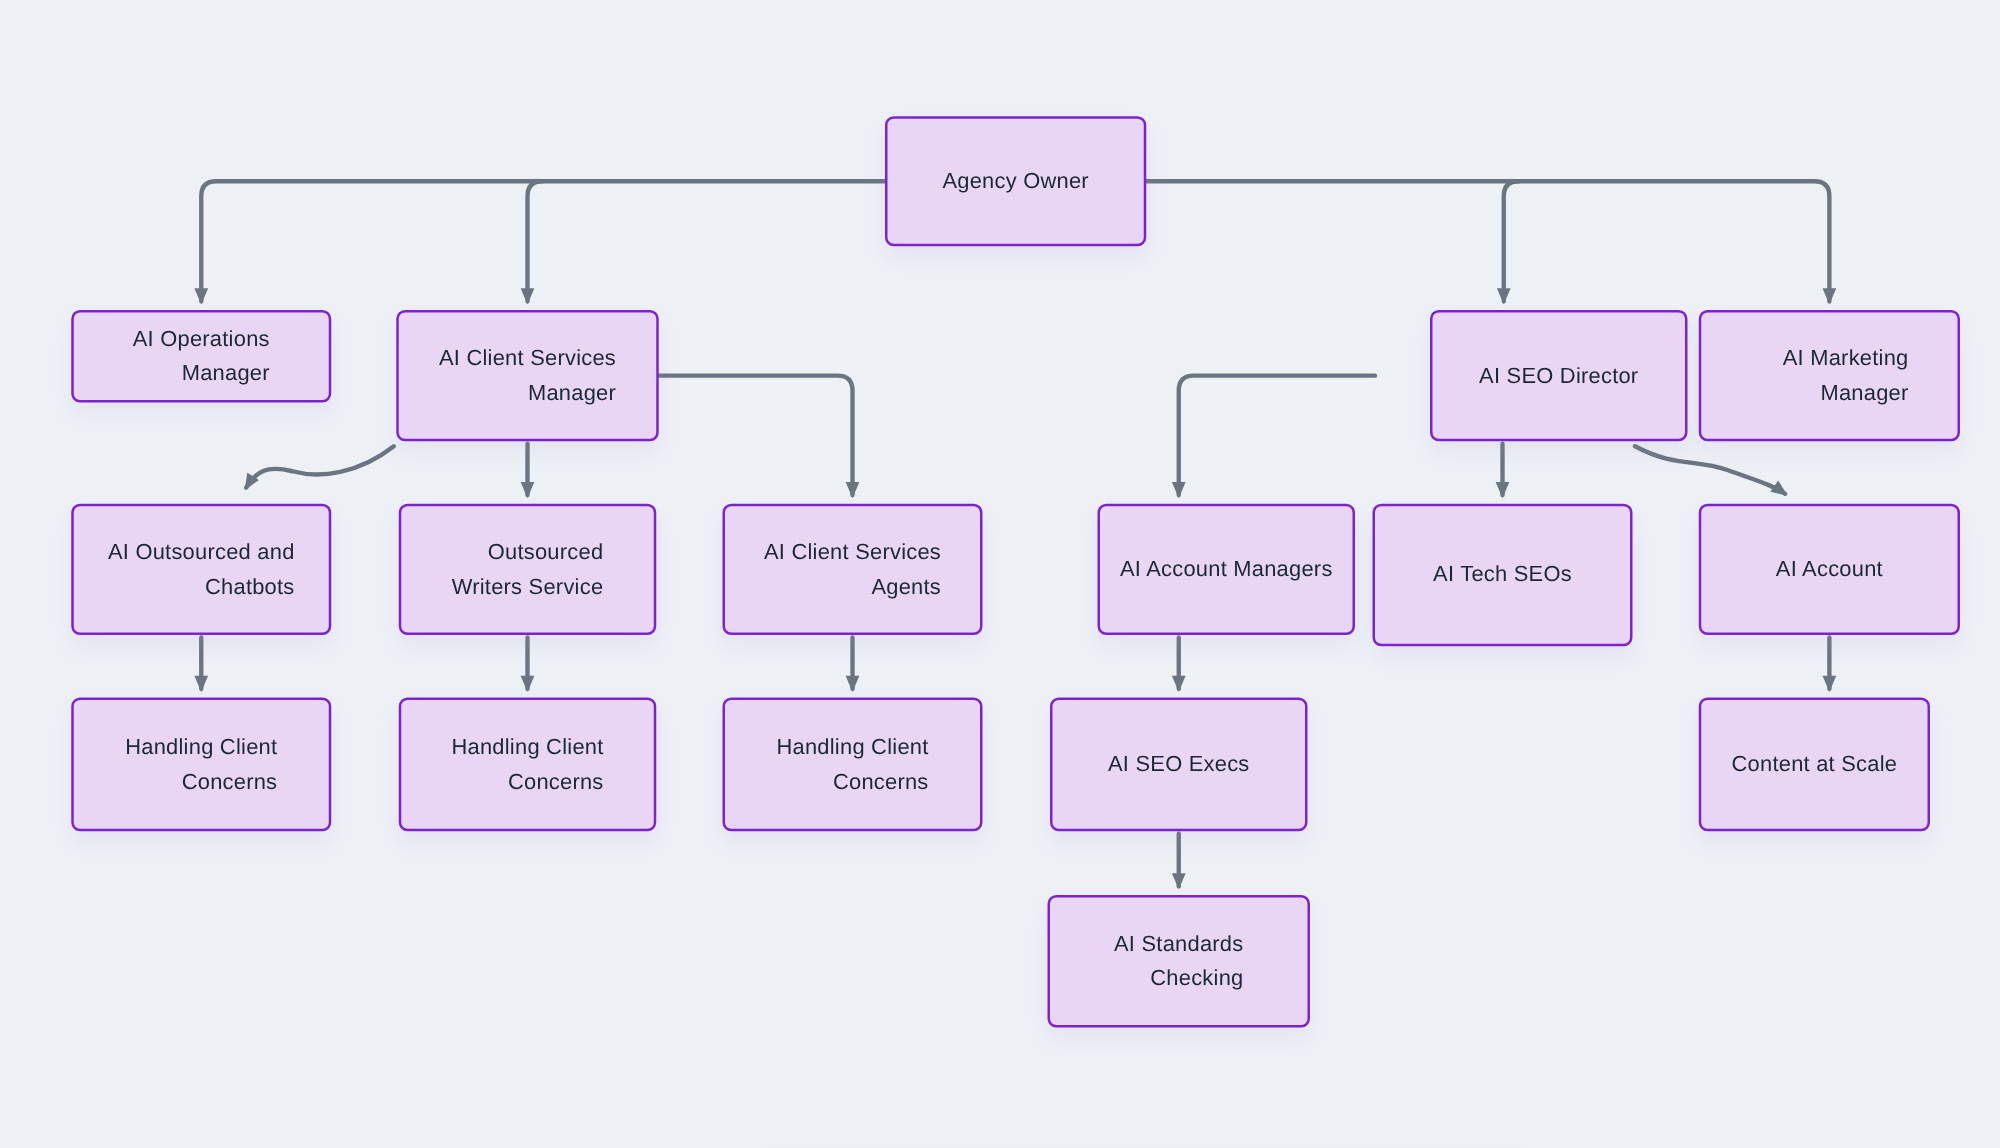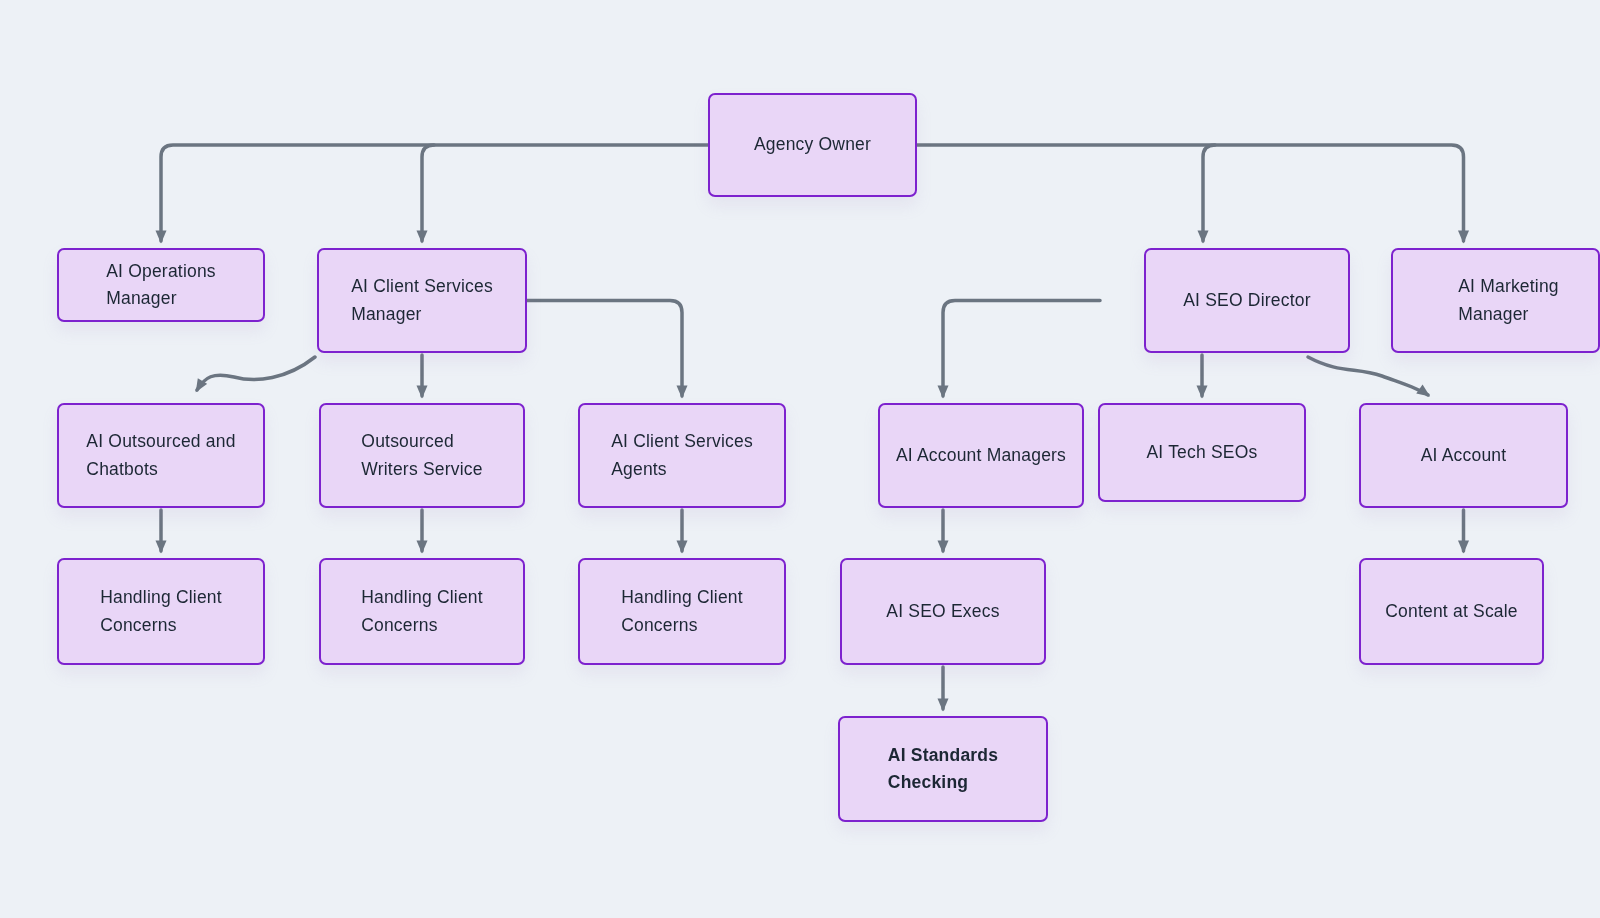--- a/index.html
+++ b/index.html
@@ -11,21 +11,21 @@
     overflow:hidden;
   }
   #edge-svg{position:absolute;left:0;top:0;width:1600px;height:918px;}
   .node{
     position:absolute;
     background:var(--node-fill,#e9d6f7);
     border:2px solid var(--node-border,#7d22ce);
     border-radius:7px;
     box-sizing:border-box;
     display:flex;align-items:center;justify-content:center;
-    text-align:left;
+    text-align:right;
     color:var(--node-text,#1c2734);
     font-size:17.5px;
     font-weight:500;
     letter-spacing:0.2px;
     line-height:1.55;
     white-space:pre-line;
     padding:6px 14px;
     box-shadow:0 9px 16px rgba(165,140,200,0.12);
   }
   .edge{fill:none;stroke:var(--connector,#6b7581);stroke-width:3.5;}
@@ -59,34 +59,34 @@
         <path class="edge" d="M 1463.5 510 L 1463.5 551" marker-end="url(#arrow)" stroke-linecap="round"></path>
       </g>
   </svg>
 
 <div class="node" style="left: 708px; top: 93px; width: 209px; height: 104px;">Agency Owner</div>
     <div class="node" style="left: 57px; top: 248px; width: 208px; height: 74px;">AI Operations
 Manager</div>
     <div class="node" style="left: 317px; top: 248px; width: 210px; height: 105px;">AI Client Services
 Manager</div>
     <div class="node" style="left: 1144px; top: 248px; width: 206px; height: 105px;">AI SEO Director</div>
-    <div class="node" style="left: 1391px; top: 248px; width: 209px; height: 105px; padding-left: 40px;">AI Marketing
+    <div class="node" style="left: 1359px; top: 248px; width: 209px; height: 105px; padding-left: 40px;">AI Marketing
 Manager</div>
     <div class="node" style="left: 57px; top: 403px; width: 208px; height: 105px;">AI Outsourced and
 Chatbots</div>
     <div class="node" style="left: 319px; top: 403px; width: 206px; height: 105px;">Outsourced
 Writers Service</div>
     <div class="node" style="left: 578px; top: 403px; width: 208px; height: 105px;">AI Client Services
 Agents</div>
     <div class="node" style="left: 840px; top: 403px; width: 206px; height: 105px; margin-left: 38px;">AI Account Managers</div>
-    <div class="node" style="left: 1098px; top: 403px; width: 208px; height: 99px;">AI Tech SEOs</div>
+    <div class="node" style="left: 1098px; top: 403px; width: 208px; height: 114px;">AI Tech SEOs</div>
     <div class="node" style="left: 1359px; top: 403px; width: 209px; height: 105px;">AI Account</div>
     <div class="node" style="left: 57px; top: 558px; width: 208px; height: 107px;">Handling Client
 Concerns</div>
     <div class="node" style="left: 319px; top: 558px; width: 206px; height: 107px;">Handling Client
 Concerns</div>
     <div class="node" style="left: 578px; top: 558px; width: 208px; height: 107px;">Handling Client
 Concerns</div>
     <div class="node" style="left: 840px; top: 558px; width: 206px; height: 107px;">AI SEO Execs</div>
     <div class="node" style="left: 1359px; top: 558px; width: 185px; height: 107px;">Content at Scale</div>
-    <div class="node" style="left: 838px; top: 716px; width: 210px; height: 106px; font-weight: bold;">AI Standards
+    <div class="node" style="left: 838px; top: 716px; width: 210px; height: 106px;">AI Standards
 Checking</div>
   </div>
 
 </body></html>

